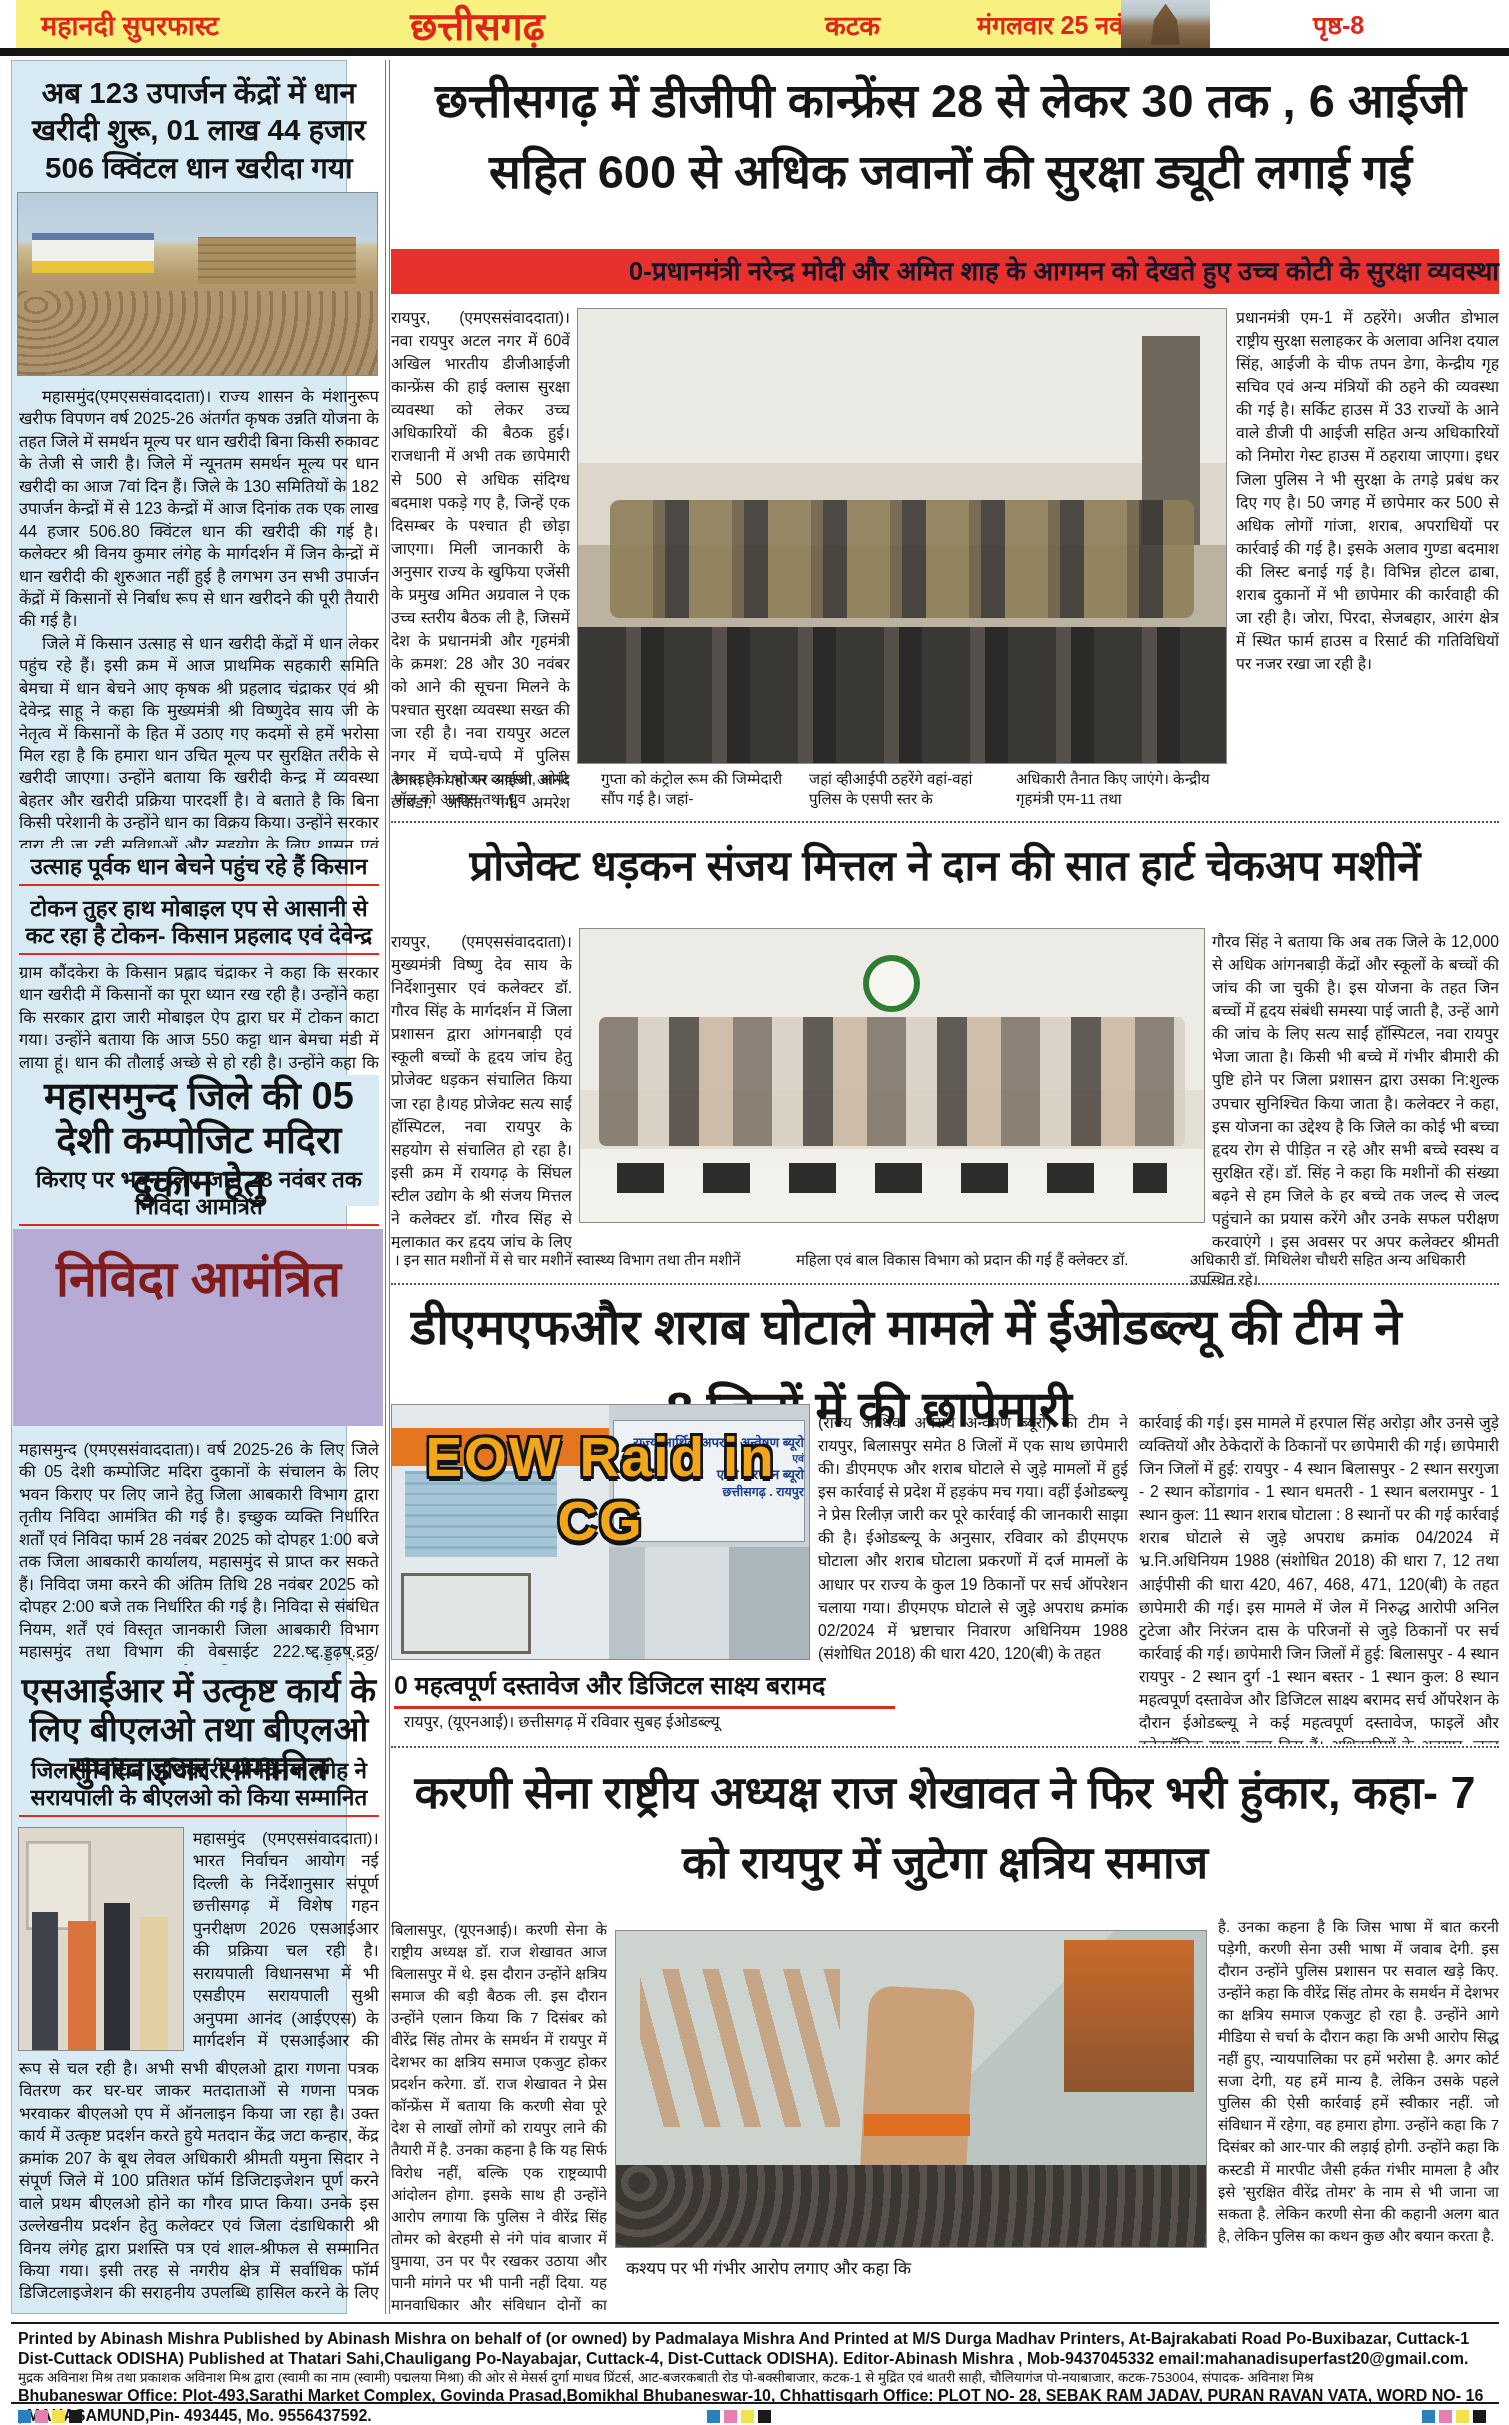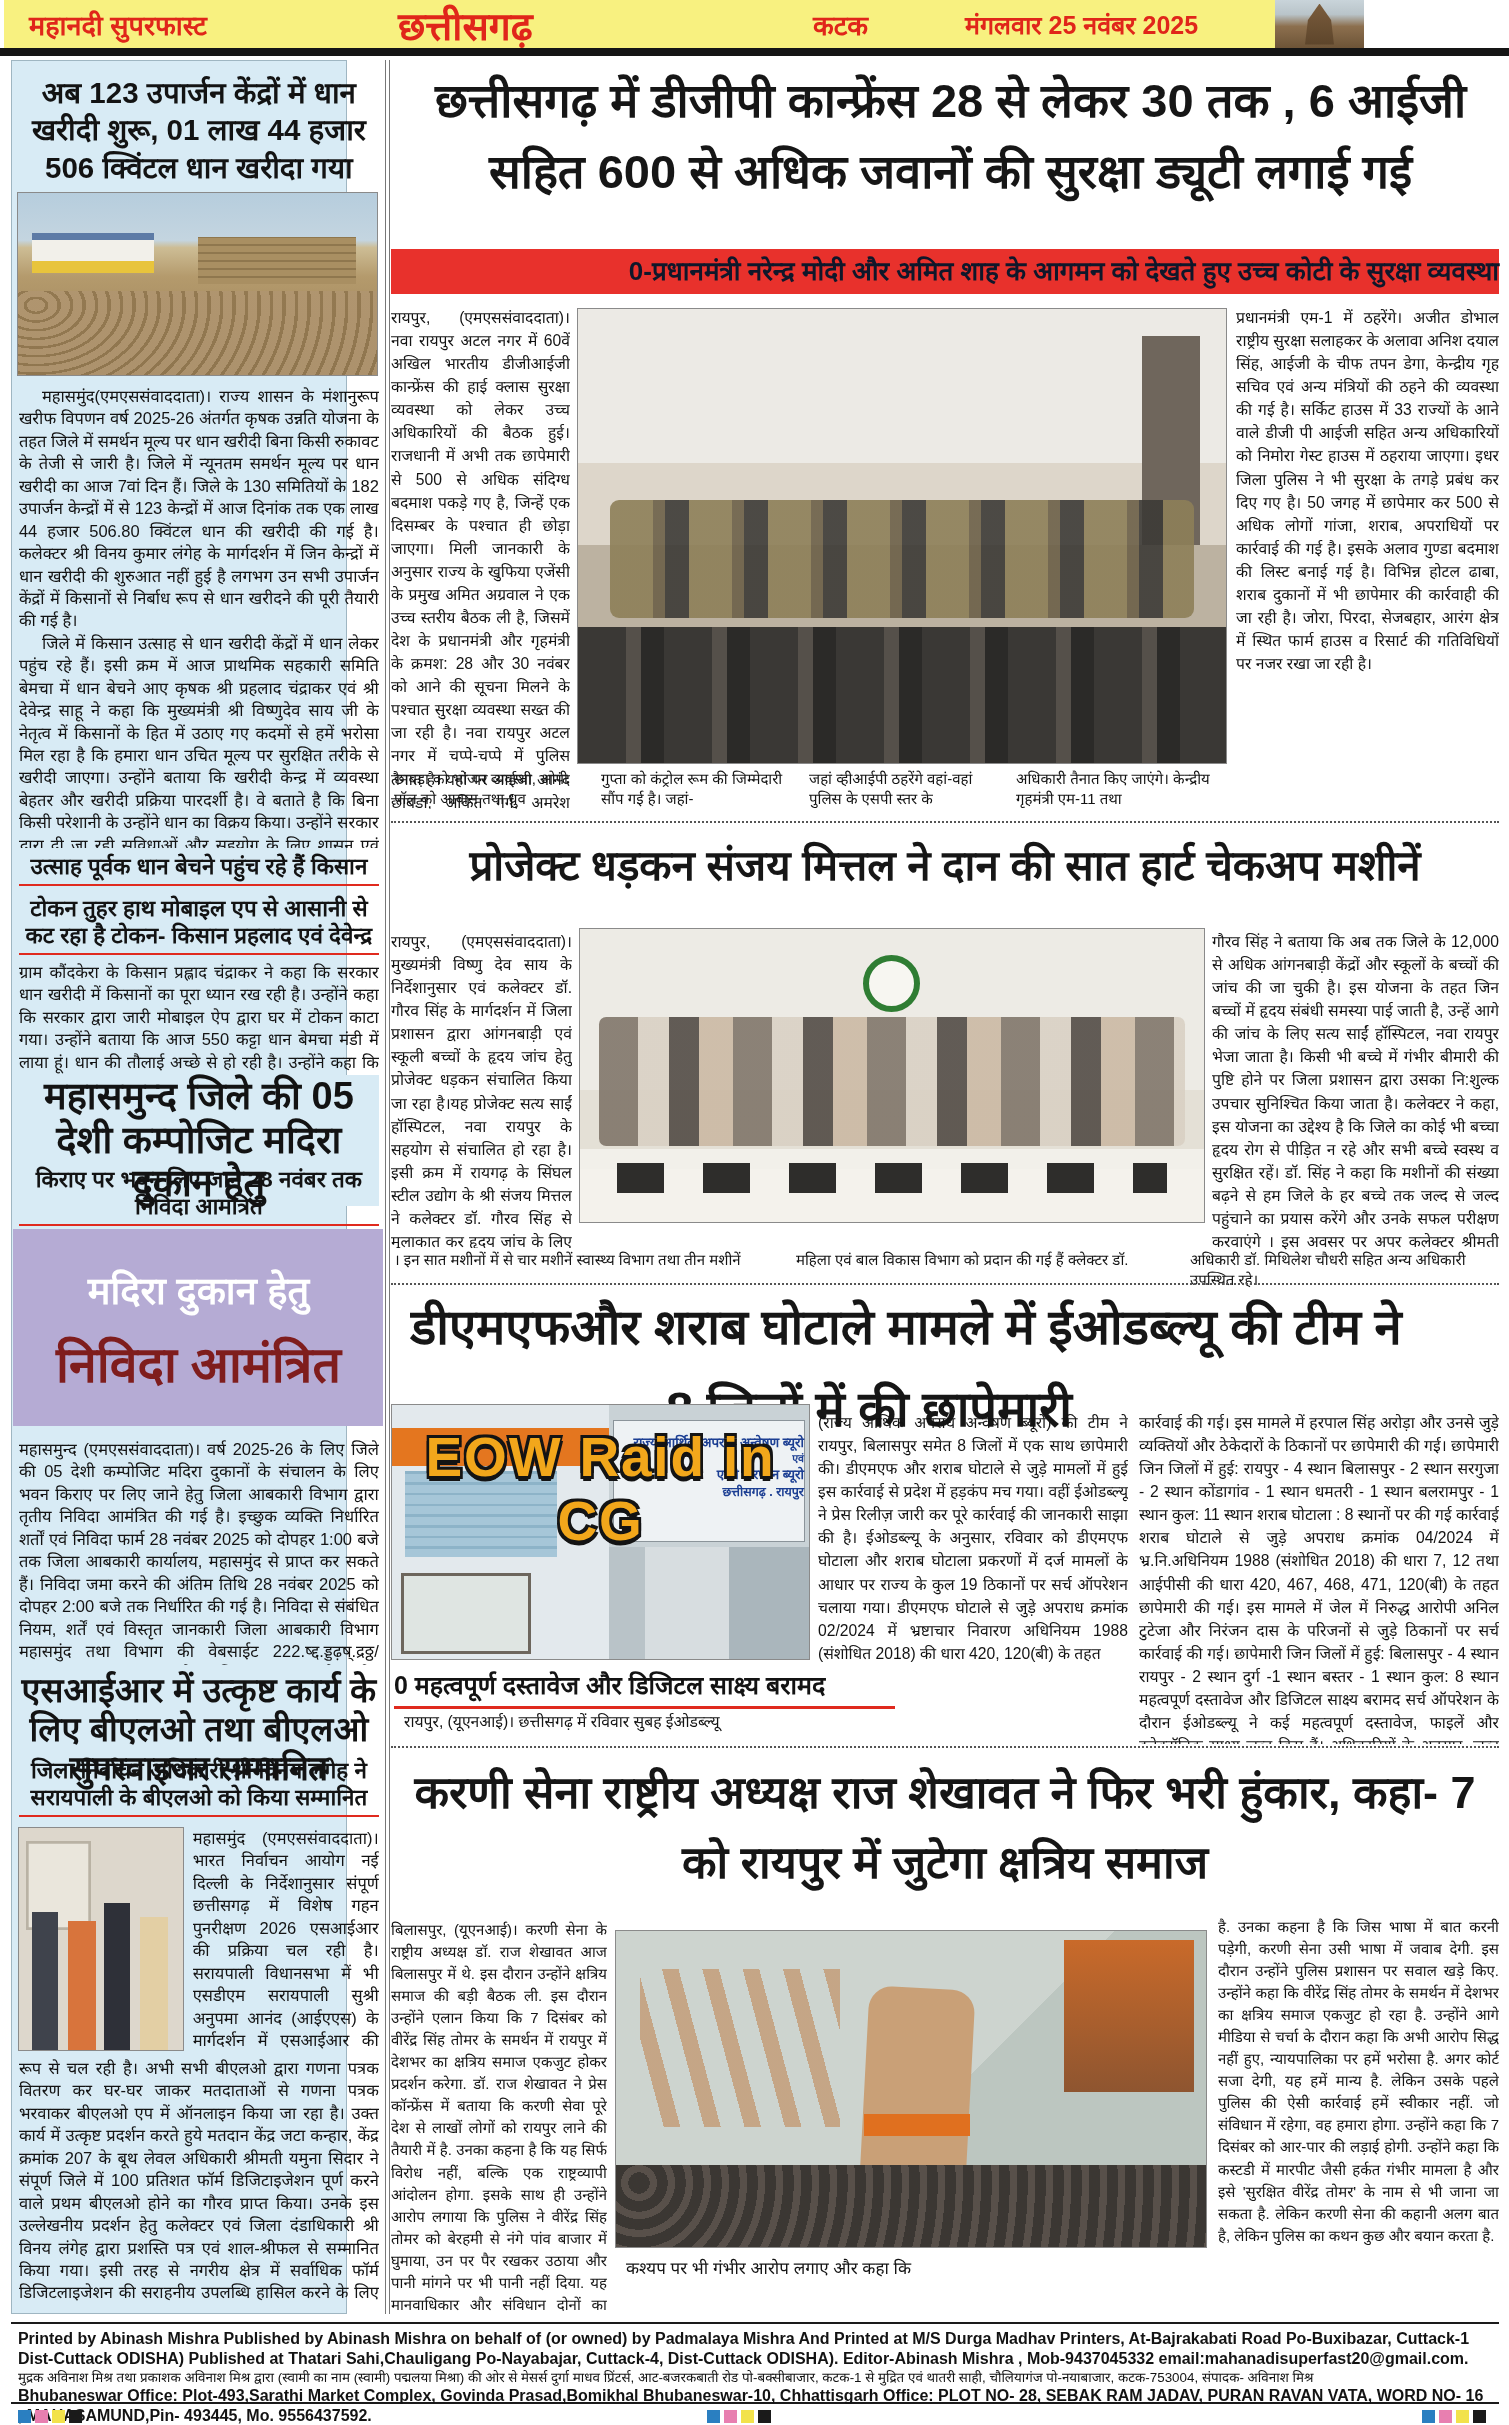--- a/index.html
+++ b/index.html
@@ -7,21 +7,21 @@
   body{
     width:1510px; height:2426px; position:relative; overflow:hidden;
     font-family:"Liberation Sans","DejaVu Sans",sans-serif; color:#131313;
   }
   .abs{ position:absolute; }
   .just{ text-align:justify; }
   .ovh{ overflow:hidden; }
   .ctr{ text-align:center; }
 
   
-  .masthead{ left:4px; top:0; width:1360px; height:48px; background:#f8f180; }
+  .masthead{ left:16px; top:0; width:1194px; height:48px; background:#f8f180; }
   .masthead .red{ color:#e0261a; font-weight:bold; position:absolute; top:50%; transform:translateY(-50%); white-space:nowrap; }
   .temple{ right:0; top:0; width:89px; height:48px;
     background:linear-gradient(180deg,#c9d4da 0%,#b9c4c9 30%,#8c6f4e 55%,#6d5437 100%); }
   .temple:before{ content:""; position:absolute; left:30px; top:3.6px; width:29px; height:41px;
     background:linear-gradient(180deg,#7a5c3c,#5d452b); clip-path:polygon(50% 0,90% 40%,100% 100%,0 100%,10% 40%); }
   .blackbar{ left:0; top:48px; width:1510px; height:8px; background:#151515; }
 
   
   .left-panel{ left:10.7px; top:60px; width:336px; height:2254px; background:#d8ebf5; border:0.9px solid #9fb6c2; }
   .lp{ position:absolute; left:7.2px; width:360px; }
@@ -129,21 +129,20 @@
     <div class="lp lp-body just ovh" style="top:324px; height:463px;">
       <p>महासमुंद(एमएससंवाददाता)। राज्य शासन के मंशानुरूप खरीफ विपणन वर्ष 2025-26 अंतर्गत कृषक उन्नति योजना के तहत जिले में समर्थन मूल्य पर धान खरीदी बिना किसी रुकावट के तेजी से जारी है। जिले में न्यूनतम समर्थन मूल्य पर धान खरीदी का आज 7वां दिन हैं। जिले के 130 समितियों के 182 उपार्जन केन्द्रों में से 123 केन्द्रों में आज दिनांक तक एक लाख 44 हजार 506.80 क्विंटल धान की खरीदी की गई है। कलेक्टर श्री विनय कुमार लंगेह के मार्गदर्शन में जिन केन्द्रों में धान खरीदी की शुरुआत नहीं हुई है लगभग उन सभी उपार्जन केंद्रों में किसानों से निर्बाध रूप से धान खरीदने की पूरी तैयारी की गई है।</p>
       <p>जिले में किसान उत्साह से धान खरीदी केंद्रों में धान लेकर पहुंच रहे हैं। इसी क्रम में आज प्राथमिक सहकारी समिति बेमचा में धान बेचने आए कृषक श्री प्रहलाद चंद्राकर एवं श्री देवेन्द्र साहू ने कहा कि मुख्यमंत्री श्री विष्णुदेव साय जी के नेतृत्व में किसानों के हित में उठाए गए कदमों से हमें भरोसा मिल रहा है कि हमारा धान उचित मूल्य पर सुरक्षित तरीके से खरीदी जाएगा। उन्होंने बताया कि खरीदी केन्द्र में व्यवस्था बेहतर और खरीदी प्रक्रिया पारदर्शी है। वे बताते है कि बिना किसी परेशानी के उन्होंने धान का विक्रय किया। उन्होंने सरकार द्वारा दी जा रही सुविधाओं और सहयोग के लिए शासन एवं प्रशासन का धन्यवाद ज्ञापित किया।</p>
     </div>
     <div class="lp lp-sub ctr redline" style="top:792px;">उत्साह पूर्वक धान बेचने पहुंच रहे हैं किसान</div>
     <div class="lp lp-sub ctr redline" style="top:834px;">टोकन तुहर हाथ मोबाइल एप से आसानी से कट रहा है टोकन- किसान प्रहलाद एवं देवेन्द्र</div>
     <div class="lp lp-body just ovh" style="top:900px; height:199px;">ग्राम कौंदकेरा के किसान प्रह्लाद चंद्राकर ने कहा कि सरकार धान खरीदी में किसानों का पूरा ध्यान रख रही है। उन्होंने कहा कि सरकार द्वारा जारी मोबाइल ऐप द्वारा घर में टोकन काटा गया। उन्होंने बताया कि आज 550 कट्टा धान बेमचा मंडी में लाया हूं। धान की तौलाई अच्छे से हो रही है। उन्होंने कहा कि बारदाना भी आसानी से मिल रहा है। हम सरकार की व्यवस्था से खुश है। इसी तरह किसान देवेंद्र साहू ने भी बताया कि उनका 25 एकड़ खेत है और आज लगभग 60 क्विंटल धान बेचने आए है। मुस्कुराते हुए कहा कि धान खरीदी हम लोगों का त्यौहार है। आसानी से धान बिक जाए तो ये हमारे लिए बहुत बड़ी खुशी की बात है। बेमचा सहकारी समिति में अब तक 34 किसानों का टोकन काटा गया है। यहां 5 पंचायत के 12 गांव के किसान धान बेचने आते हैं।</div>
     <div class="lp lp-h2 ctr" style="top:1014px; background:#d8ebf5;">महासमुन्द जिले की 05 देशी कम्पोजिट मदिरा दुकान हेतु</div>
     <div class="lp lp-sub ctr redline" style="top:1105px;">किराए पर भवन लिए जाने 28 नवंबर तक निविदा आमंत्रित</div>
     <div class="abs adbox" style="top:1168px; height:197px;">
-      <div class="ad1 ctr" style="margin-top:34px;">मदिरा दुकान हेतु</div>
       <div class="ad2 ctr" style="margin-top:14.3px;">निविदा आमंत्रित</div>
     </div>
     <div class="lp lp-body just ovh" style="top:1377px; height:227px;">महासमुन्द (एमएससंवाददाता)। वर्ष 2025-26 के लिए जिले की 05 देशी कम्पोजिट मदिरा दुकानों के संचालन के लिए भवन किराए पर लिए जाने हेतु जिला आबकारी विभाग द्वारा तृतीय निविदा आमंत्रित की गई है। इच्छुक व्यक्ति निर्धारित शर्तों एवं निविदा फार्म 28 नवंबर 2025 को दोपहर 1:00 बजे तक जिला आबकारी कार्यालय, महासमुंद से प्राप्त कर सकते हैं। निविदा जमा करने की अंतिम तिथि 28 नवंबर 2025 को दोपहर 2:00 बजे तक निर्धारित की गई है। निविदा से संबंधित नियम, शर्तें एवं विस्तृत जानकारी जिला आबकारी विभाग महासमुंद तथा विभाग की वेबसाईट 222.ष्द्द.ड्डढ़ष्.द्रठ्ठ/द्रड्डढडड्डहृडूढहडूस्त्र पर अवलोकन किया जा सकता है। नवीन 05 मदिरा दुकानों का स्थानांतरण किए जाने व स्वरूप परिवर्तन कर दुकानों के संचालन हेतु भवन किराए पर लिया जाना है। उक्त दुकानों में ग्राम पंचायत रायतुम, खट्टी, बम्हनी, बड़े सजापली एवं आंवराडबरी में संचालित किया जाएगा।</div>
     <div class="lp lp-h2 ctr" style="top:1610px; font-size:34px;">एसआईआर में उत्कृष्ट कार्य के लिए बीएलओ तथा बीएलओ सुपरवाइजर सम्मानित</div>
     <div class="lp lp-sub ctr redline" style="top:1696px;">जिला निर्वाचन अधिकारी श्री विनय लंगेह ने सरायपाली के बीएलओ को किया सम्मानित</div>
     <div class="photo bloph" style="left:6.3px; top:1766px; width:166px; height:224px;">
       <div class="win"></div>
       <div class="p1"></div>
       <div class="p2"></div>
       <div class="p3"></div>

